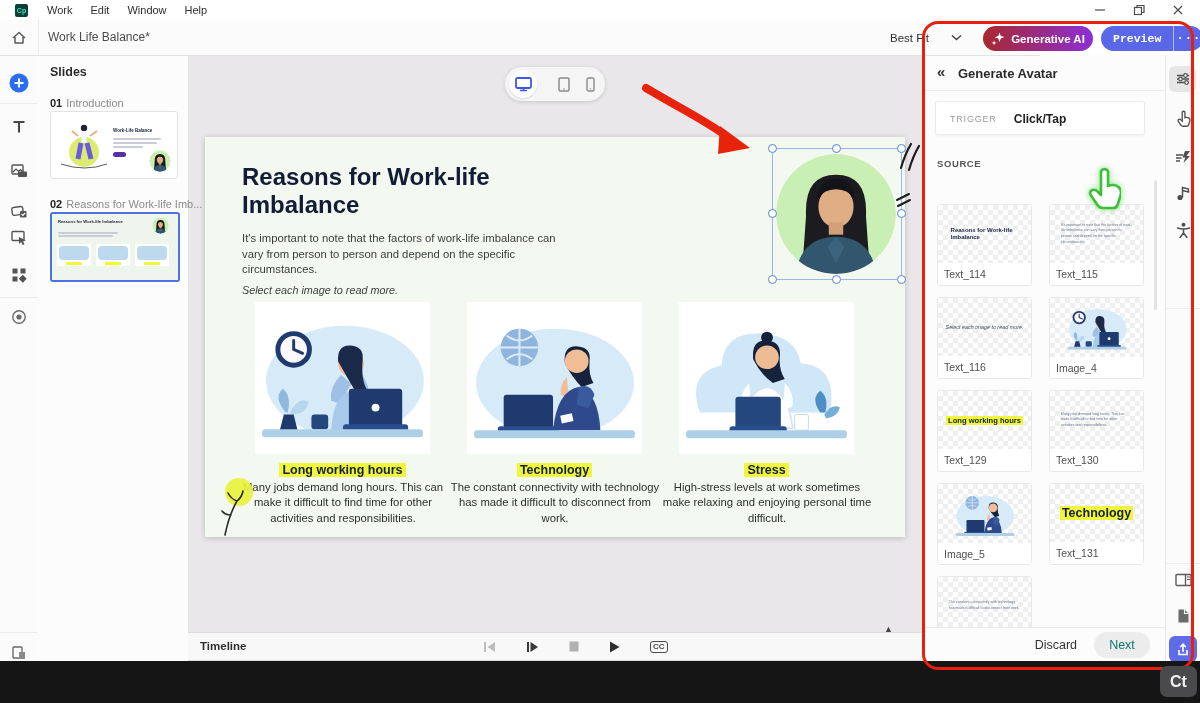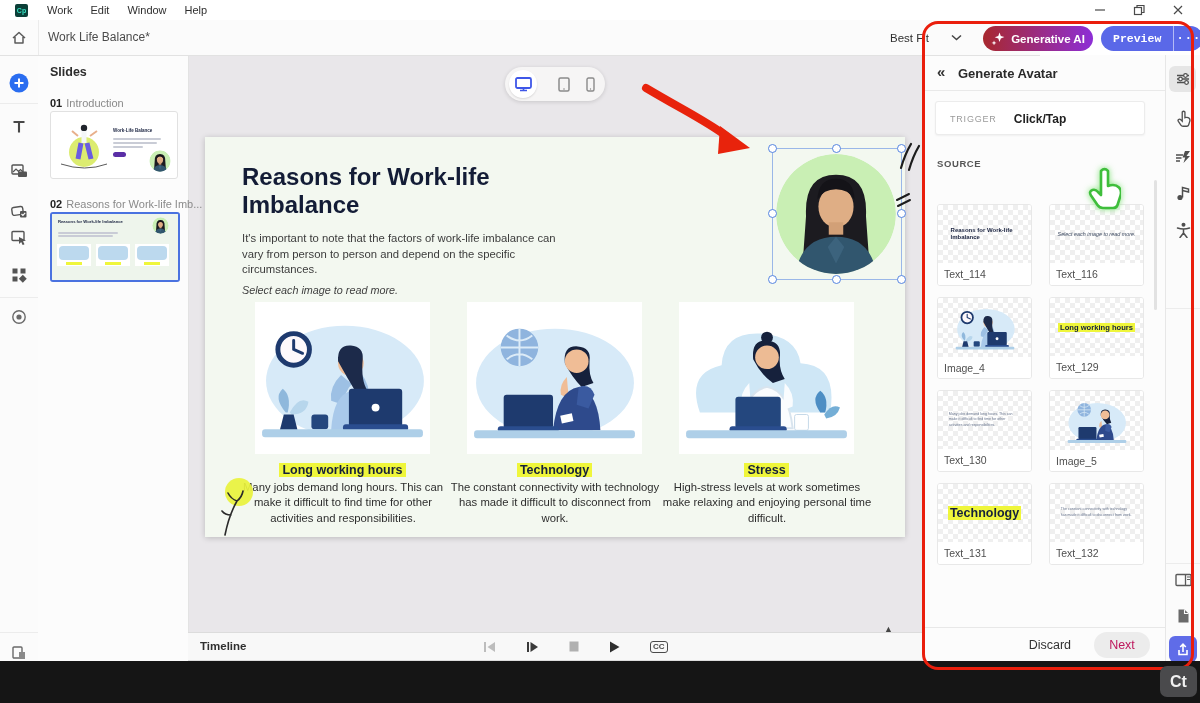--- a/index.html
+++ b/index.html
@@ -120,23 +120,23 @@
              align-items:center;padding-left:6px;}
   .sp-bold{font-size:6px;font-weight:700;color:#1a2340;line-height:1.25;width:78%;}
   .sp-tiny{font-size:3.6px;color:#66738c;line-height:1.6;width:82%;}
   .sp-italic{font-size:5.4px;font-style:italic;color:#3f4c63;}
   .sp-hl{font-size:7.6px;font-weight:700;color:#15203c;background:#eff63b;padding:0 2px;}
   .sp-hl-lg{font-size:12.5px;}
   .mini-illo{width:86px;height:54px;}
   .rp-scrollbar{position:absolute;left:231px;top:125px;width:3px;height:130px;background:#e2e2e2;border-radius:2px;}
   .rp-footer{position:absolute;left:0;top:572px;width:243px;height:34px;background:#fcfcfc;
              border-top:1px solid #e8e8e8;display:flex;align-items:center;justify-content:flex-end;
-             gap:23px;padding-right:16px;box-sizing:border-box;}
+             gap:17px;padding-right:16px;box-sizing:border-box;}
   .discard-btn{font-size:12.5px;color:#333;}
-  .next-btn{width:56px;height:26px;border-radius:13px;background:#ececec;color:#be185d;
+  .next-btn{width:56px;height:26px;border-radius:13px;background:#ececec;color:#0f766e;
             display:flex;align-items:center;justify-content:center;font-size:12.5px;}
 
   .hand-cursor{position:absolute;left:1084px;top:166px;width:38px;height:44px;z-index:30;
                filter:drop-shadow(0 0 3px rgba(120,225,110,.9));}
 
   
   .right-strip{position:absolute;left:1165px;top:55px;width:35px;height:606px;background:#fbfbfb;
                border-left:1px solid #e7e7e7;z-index:6;box-sizing:border-box;}
   .strip-ic{position:absolute;left:50%;transform:translateX(-50%);width:18px;height:18px;
             display:flex;align-items:center;justify-content:center;}
@@ -502,20 +502,26 @@
 
     <div class="src-grid">
       <div class="src-card">
         <div class="src-preview">
             <div class="sp-bold">Reasons for Work-life Imbalance</div>
           </div>
         <div class="src-label">Text_114</div>
       </div>
       <div class="src-card">
         <div class="src-preview">
+            <div class="sp-tiny">It's important to note that the factors of work-life imbalance can vary from person to person and depend on the specific circumstances.</div>
+          </div>
+        <div class="src-label">Text_115</div>
+      </div>
+      <div class="src-card">
+        <div class="src-preview">
             <div class="sp-italic">Select each image to read more.</div>
           </div>
         <div class="src-label">Text_116</div>
       </div>
       <div class="src-card">
         <div class="src-preview">
             <svg class="mini-illo" viewBox="0 0 175 150">
               <use href="#illo-a"></use>
             </svg>
           </div>

